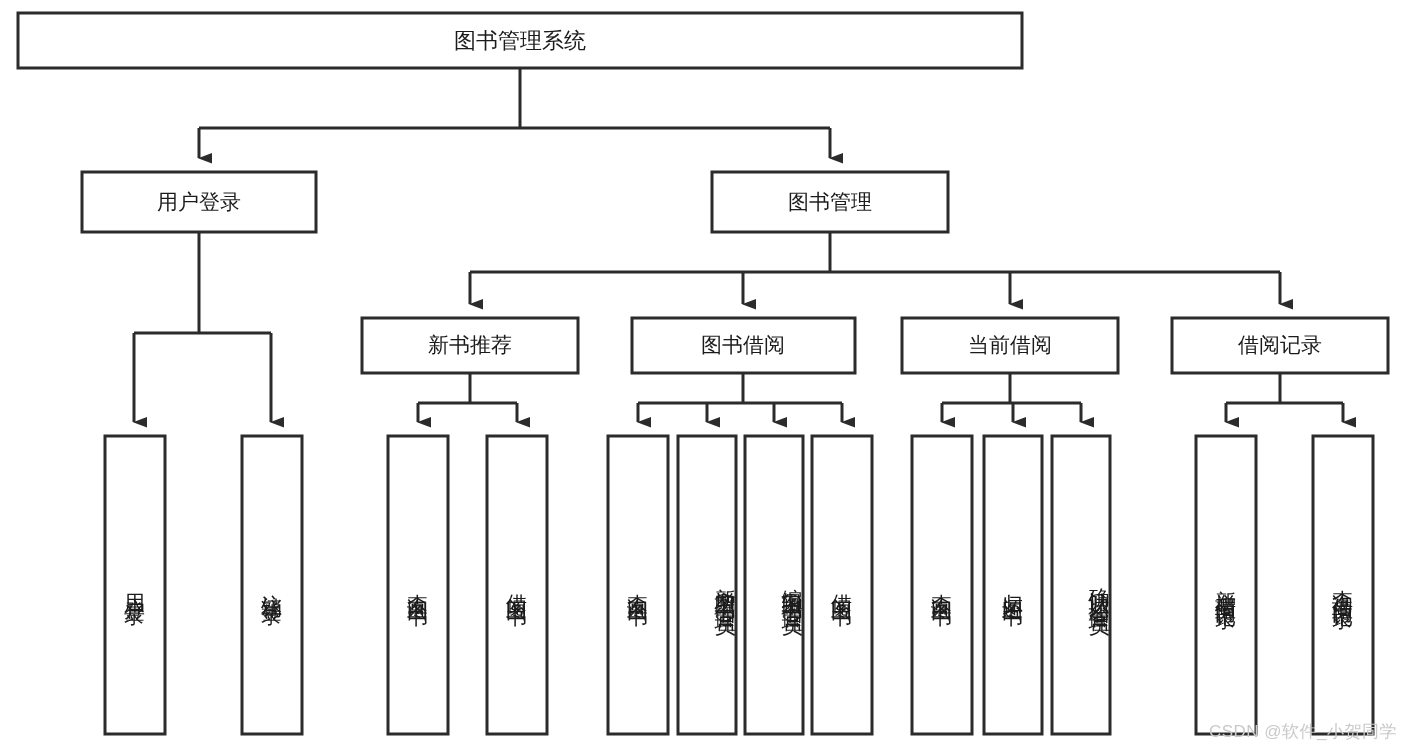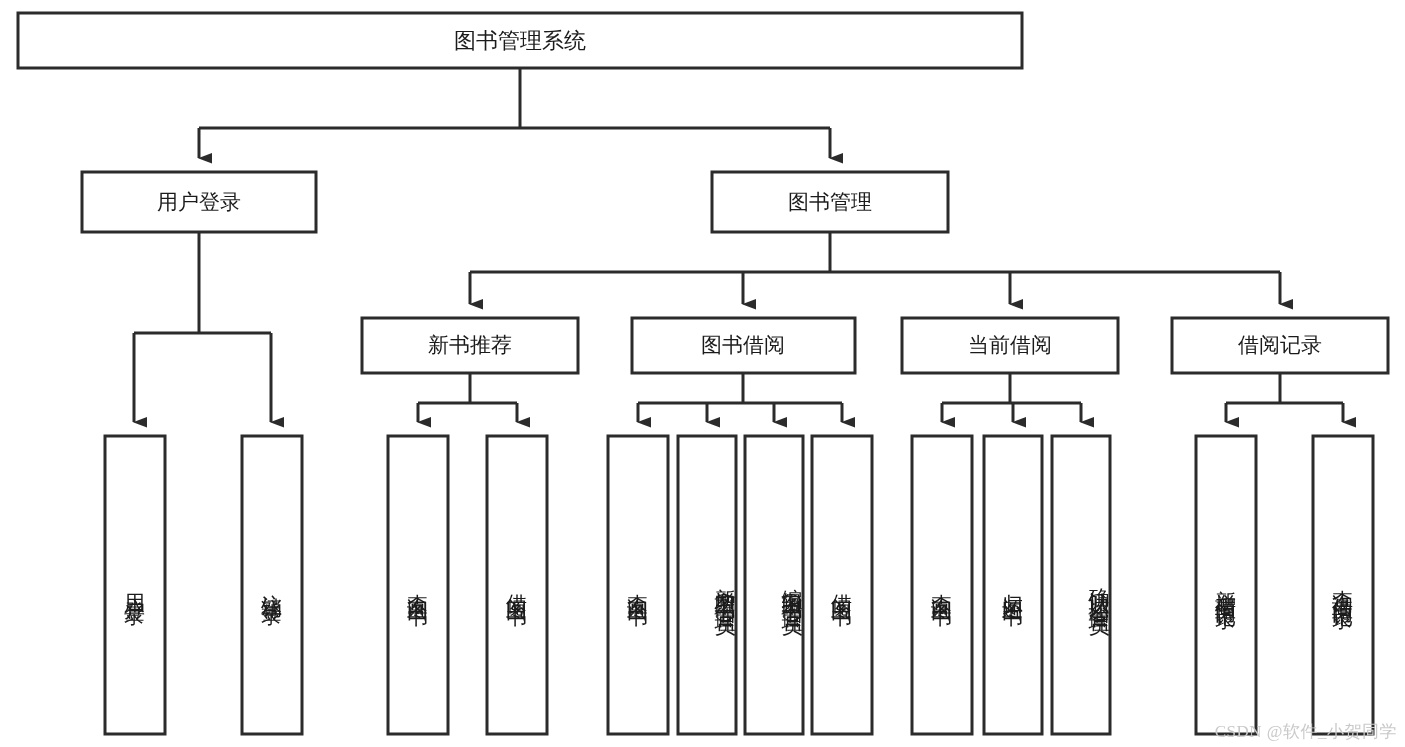--- a/index.html
+++ b/index.html
@@ -61,21 +61,21 @@
     color: #1b1b1b;
     letter-spacing: 4px;
     text-align: center;
     white-space: nowrap;
     pointer-events: none;
   }
   .watermark {
     position: absolute;
     right: 8px;
     bottom: 4px;
-    font-family: Liberation Serif, serif;
+    font-family: Liberation Sans, sans-serif;
     font-size: 17px;
     color: #c9c9c9;
     white-space: nowrap;
     letter-spacing: 0.5px;
   }
 </style>
 </head>
 <body>
 
 <div id="diagram-root">

